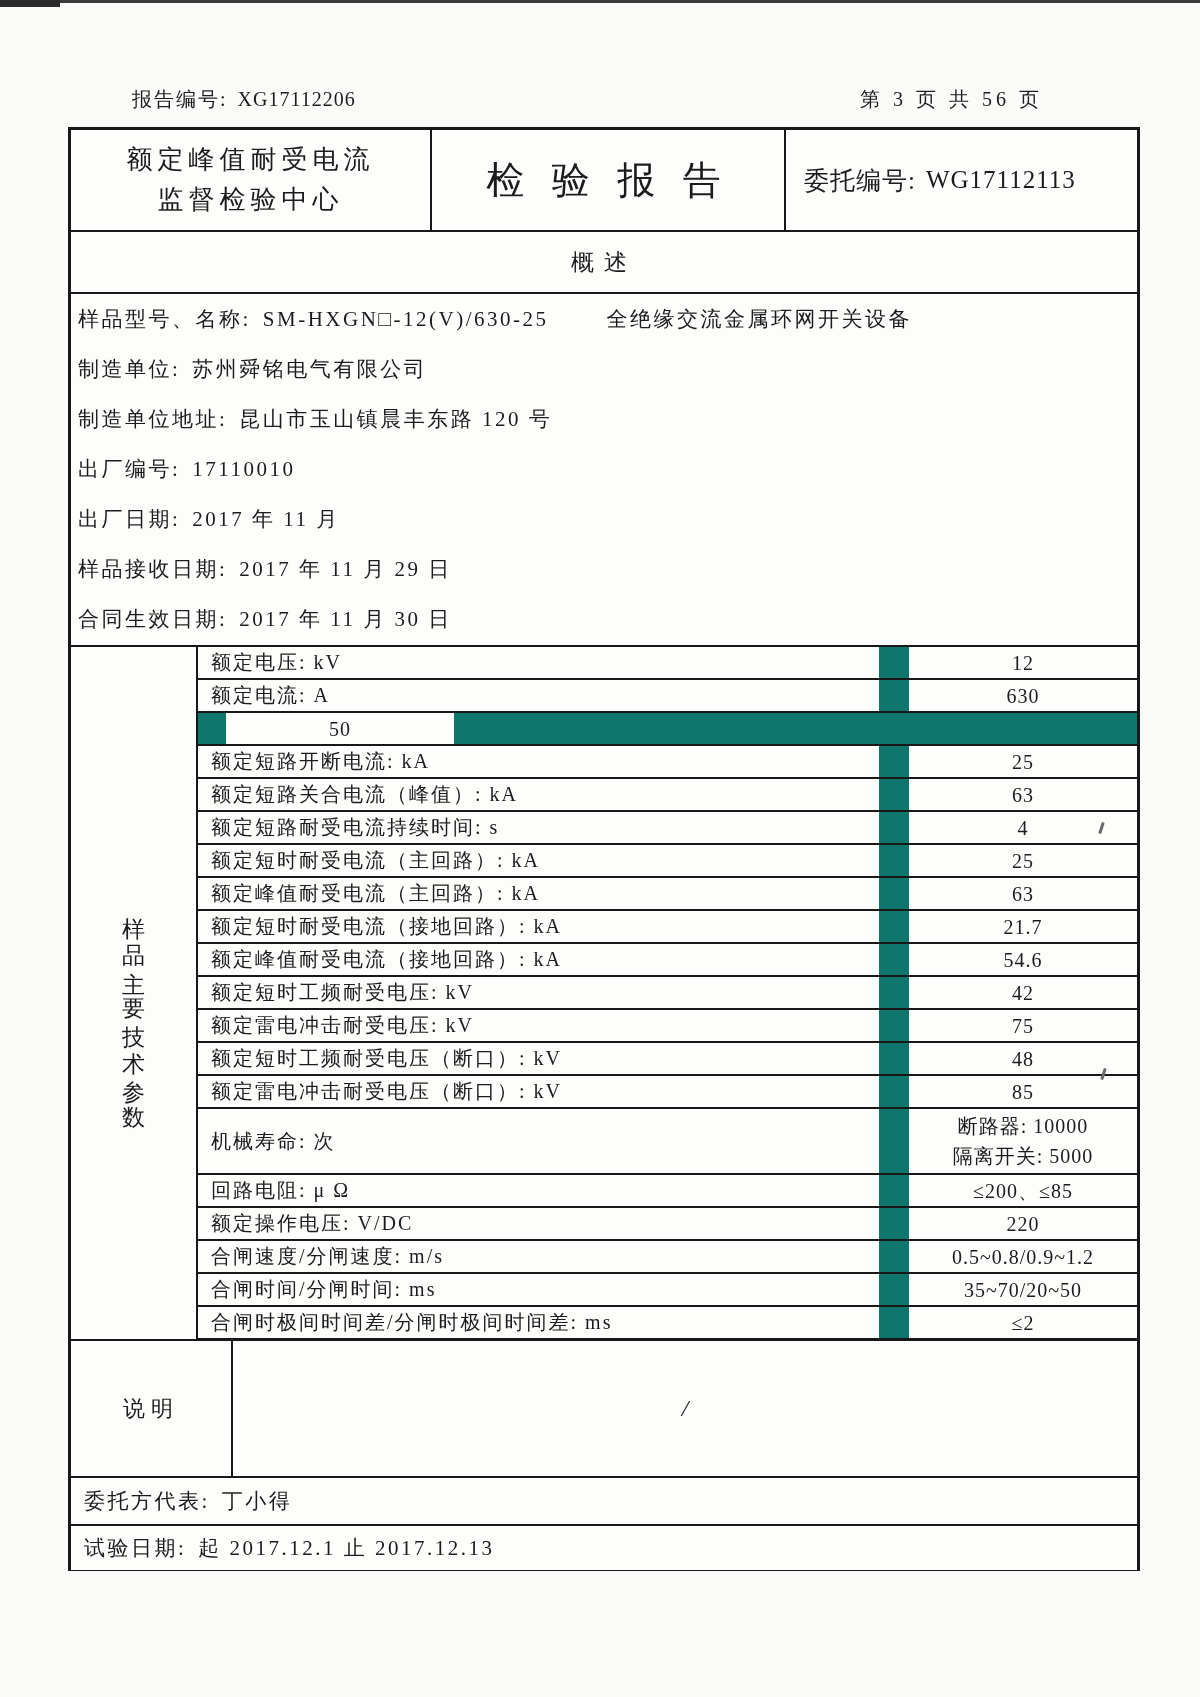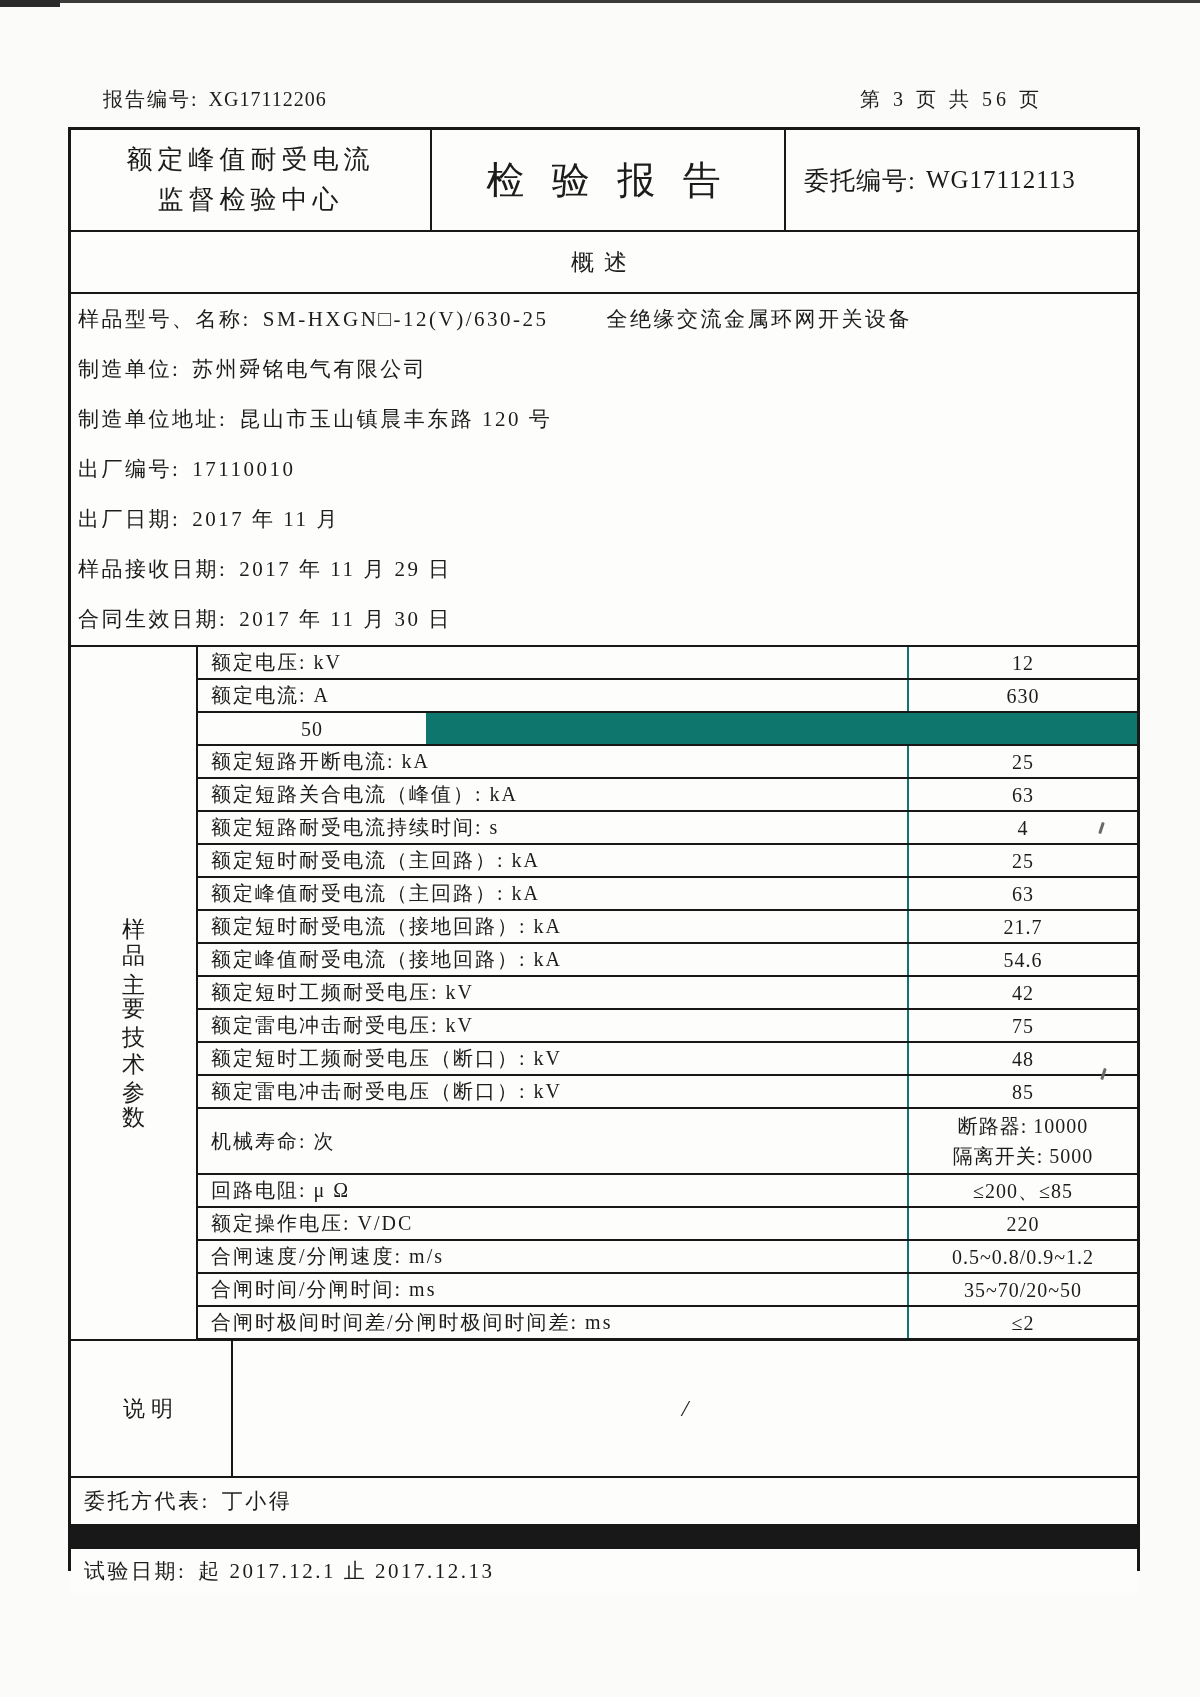--- a/index.html
+++ b/index.html
@@ -8,21 +8,21 @@
     position:relative;
     width:1200px;height:1697px;
     background:#fbfbf9;
     font-family:"Liberation Serif","DejaVu Serif",serif;
     color:#1c1c1c;
     overflow:hidden;
   }
   .scanline{position:absolute;top:0;left:0;width:100%;height:3px;background:#3b3b3b;}
   .scanline-left{position:absolute;top:0;left:0;width:60px;height:7px;background:#2a2a2a;}
 
-  .pheader-left{position:absolute;left:103px;top:86px;font-size:20px;letter-spacing:2px;white-space:nowrap;font-family:Liberation Serif, serif;}
+  .pheader-left{position:absolute;left:132px;top:86px;font-size:20px;letter-spacing:2px;white-space:nowrap;font-family:Liberation Serif, serif;}
   .pheader-left .num{margin-left:10px;letter-spacing:1px;}
   .pheader-right{position:absolute;left:860px;top:86px;font-size:20px;letter-spacing:4px;white-space:nowrap;}
 
   .doc-box{
     position:absolute;left:68px;top:127px;width:1072px;height:1444px;
     box-sizing:border-box;border:3px solid #181818;
     background:#181818;
     display:flex;flex-direction:column;gap:2px;
   }
   .cell{background:#fdfdfb;}
@@ -49,30 +49,30 @@
   .side-cell{width:125px;flex:none;display:flex;align-items:center;justify-content:center;}
   .side-label{
     writing-mode:vertical-lr;text-orientation:upright;
     font-size:23px;letter-spacing:27px;line-height:1;
     padding-top:27px;
   }
   .param-rows{flex:1;display:flex;flex-direction:column;gap:2px;background:#181818;}
   .prow{height:31px;flex:none;display:flex;gap:2px;background:#0f766e;}
   .prow.double{height:64px;}
   .pname{flex:1;background:#fdfdfb;display:flex;align-items:center;padding-left:13px;font-size:20px;letter-spacing:2px;white-space:nowrap;}
-  .pvalue{width:228px;flex:none;background:#fdfdfb;display:flex;flex-direction:column;align-items:center;justify-content:center;font-size:20px;letter-spacing:1px;line-height:30px;}
+  .pvalue{width:228px;flex:none;background:#fdfdfb;display:flex;flex-direction:column;align-items:center;justify-content:center;font-size:20px;letter-spacing:1px;line-height:30px;margin-left:28px;}
 
   
   .notes-row{height:135px;flex:none;display:flex;gap:2px;background:#181818;}
   .notes-label{width:160px;flex:none;display:flex;align-items:center;justify-content:center;font-size:22px;letter-spacing:6px;}
   .notes-value{flex:1;display:flex;align-items:center;justify-content:center;font-size:24px;font-style:italic;}
 
   
   .rep-row{height:46px;flex:none;display:flex;align-items:center;padding-left:13px;font-size:21px;letter-spacing:2.5px;white-space:nowrap;}
-  .date-row{height:44px;flex:none;display:flex;align-items:center;padding-left:13px;font-size:21px;letter-spacing:2.5px;white-space:nowrap;margin-top:23px;}
+  .date-row{height:44px;flex:none;display:flex;align-items:center;padding-left:13px;font-size:21px;letter-spacing:2.5px;white-space:nowrap;}
   .rep-row .lbl,.date-row .lbl{margin-right:12px;}
 
   
   .speck{position:absolute;background:#6a6a6a;border-radius:1px;}
   .speck1{left:1100px;top:822px;width:3px;height:12px;transform:rotate(18deg);}
   .speck2{left:1102px;top:1068px;width:3px;height:12px;transform:rotate(18deg);}
 </style>
 </head>
 <body>
 

